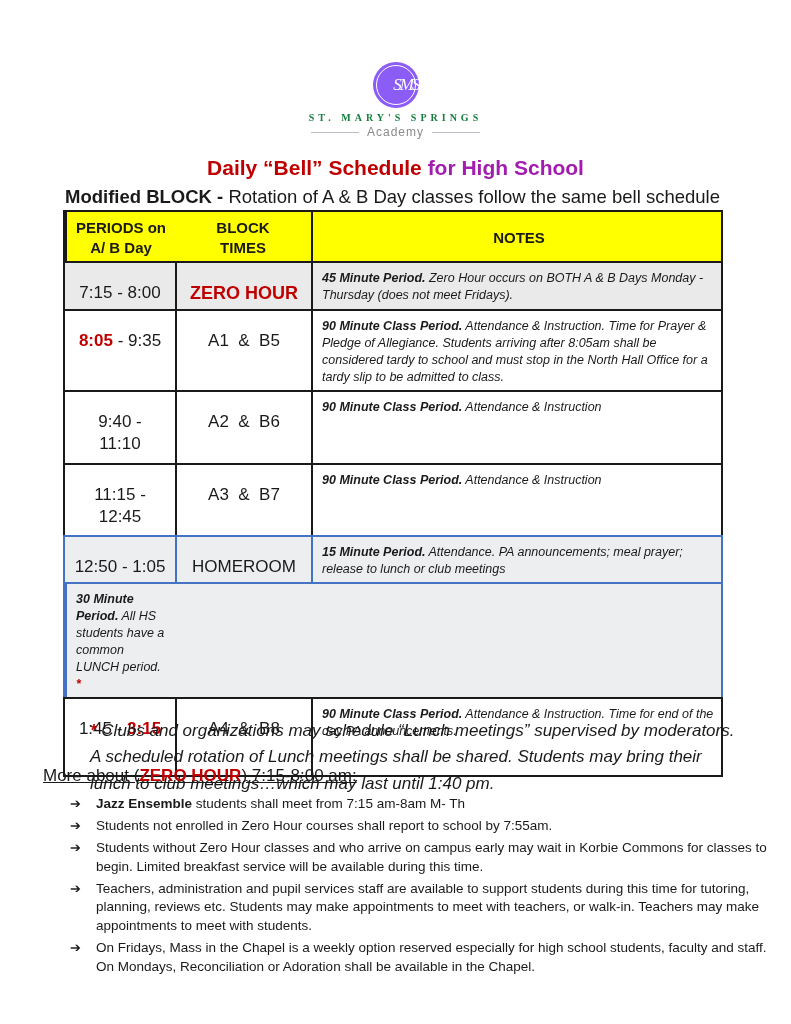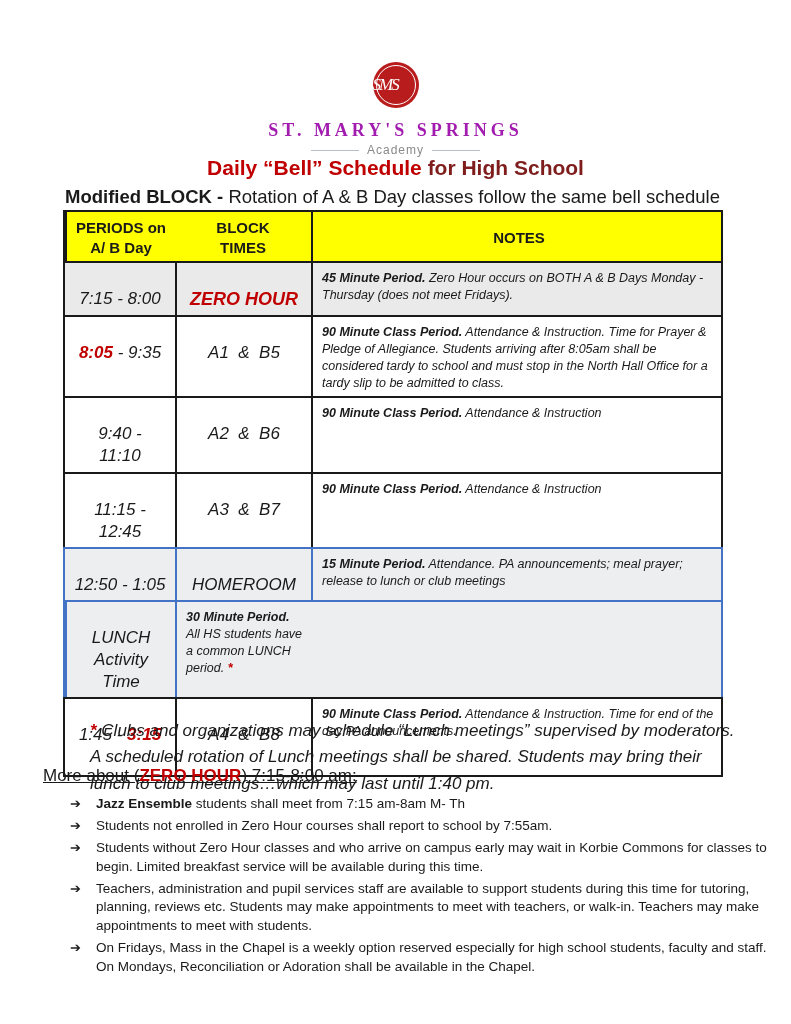--- a/index.html
+++ b/index.html
@@ -7,42 +7,42 @@
     width:791px;height:1024px;background:#ffffff;position:relative;
     font-family:"Liberation Sans",sans-serif;color:#1a1a1a;overflow:hidden;
   }
   .b{font-weight:bold;}
   .i{}
   .r{color:#c00000;}
 
   
   .logo-wrap{position:absolute;top:62px;left:0;width:100%;display:flex;flex-direction:column;align-items:center;}
   .logo-circle{
-    width:46px;height:46px;border-radius:50%;background:#b91c1c;
-    display:flex;align-items:center;justify-content:flex-start;position:relative;
+    width:46px;height:46px;border-radius:50%;background:#8b5cf6;
+    display:flex;align-items:center;justify-content:flex-end;position:relative;
   }
   .logo-circle::before{
     content:"";position:absolute;inset:3px;border:1px solid #ffffff;border-radius:50%;
   }
   .logo-monogram{
     color:#ffffff;font-family:"Liberation Serif",serif;font-size:17px;font-style:italic;
     letter-spacing:-2px;position:relative;
   }
   .logo-name{
-    margin-top:12px;font-family:"Liberation Serif",serif;font-size:18px;color:#a21caf;
+    margin-top:4px;font-family:"Liberation Serif",serif;font-size:10px;color:#15803d;
     letter-spacing:4px;font-weight:bold;
   }
   .logo-sub{display:flex;align-items:center;gap:8px;margin-top:2px;}
   .logo-sub .rule{width:48px;height:1px;background:#b9bec4;}
   .logo-subname{font-size:12px;color:#8a8a8a;letter-spacing:1px;}
 
   
   .title{position:absolute;top:156px;left:0;width:100%;text-align:center;font-size:21px;font-weight:bold;}
   .title .main{color:#c00000;}
-  .title .suffix{color:#7f1d1d;}
+  .title .suffix{color:#a21caf;}
 
   .subtitle{position:absolute;top:186px;left:65px;width:700px;font-size:18.5px;}
   .subtitle .dash{font-weight:bold;}
 
   
   .btable{position:absolute;top:212px;left:63px;width:660px;}
   .trow{
     display:grid;grid-template-columns:110px 136px 414px;
     border:2px solid #1a1a1a;margin-top:-2px;background:#ffffff;box-sizing:border-box;
   }
@@ -50,21 +50,21 @@
   .trow.blue{border-color:#4472c4;background:#edeef0;}
   .trow.head{background:#ffff00;}
   .tcell{padding:6px 6px 4px 6px;box-sizing:border-box;}
   .tcell.c2,.tcell.c3{border-left:2px solid #1a1a1a;}
   .trow.blue .tcell.c2,.trow.blue .tcell.c3{border-left-color:#4472c4;}
   .hcell{
     text-align:center;font-weight:bold;font-size:15px;line-height:1.3;
     display:flex;flex-direction:column;justify-content:center;
   }
   .time-cell,.period-cell{
-    text-align:center;font-size:17px;line-height:1.3;white-space:pre-wrap;padding-top:25px;font-style:italic;
+    text-align:center;font-size:17px;line-height:1.3;white-space:pre-wrap;padding-top:19px;
   }
   .period-cell .zero{font-size:18px;}
   .notes-cell{font-size:12.5px;line-height:1.36;font-style:italic;padding-left:9px;padding-top:7px;}
 
   
   .footnote{
     position:absolute;top:718px;left:90px;width:648px;
     font-size:17px;font-style:italic;line-height:1.55;
   }
   
@@ -132,21 +132,20 @@
       <div class="tcell time-cell c1"><div><span>11:15 -</span></div><div><span>12:45</span></div></div>
       <div class="tcell period-cell c2"><div><span>A3  &amp;  B7</span></div></div>
       <div class="tcell notes-cell c3"><span class="b i">90 Minute Class Period.</span><span class="i"> Attendance &amp; Instruction</span></div>
     </div>
     <div class="trow blue" style="min-height: 42px;">
       <div class="tcell time-cell c1"><div><span>12:50 - 1:05</span></div></div>
       <div class="tcell period-cell c2"><div><span>HOMEROOM</span></div></div>
       <div class="tcell notes-cell c3"><span class="b i">15 Minute Period.</span><span class="i"> Attendance. PA announcements; meal prayer; release to lunch or club meetings</span></div>
     </div>
     <div class="trow blue" style="min-height: 56px;">
-      <div class="tcell period-cell c2"><div><span>LUNCH</span></div><div><span>Activity Time</span></div></div>
       <div class="tcell notes-cell c3"><span class="b i">30 Minute Period.</span><span class="i"> All HS students have a common LUNCH period.</span><span class="b i r"> *</span></div>
     </div>
     <div class="trow white" style="min-height: 80px;">
       <div class="tcell time-cell c1"><div><span>1:45 - </span><span class="b r">3:15</span></div></div>
       <div class="tcell period-cell c2"><div><span>A4  &amp;  B8</span></div></div>
       <div class="tcell notes-cell c3"><span class="b i">90 Minute Class Period.</span><span class="i"> Attendance &amp; Instruction. Time for end of the day PA announcements.</span></div>
     </div>
   </div>
 
 <div class="footnote">

